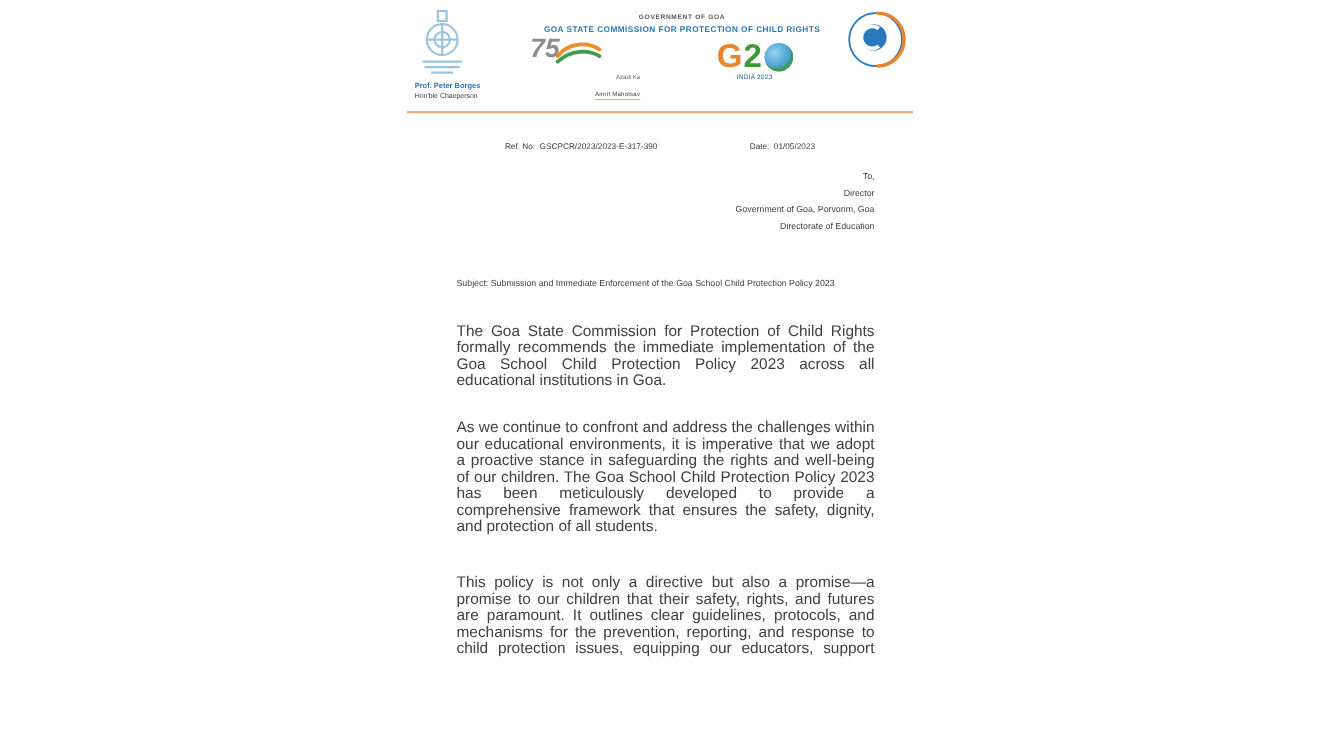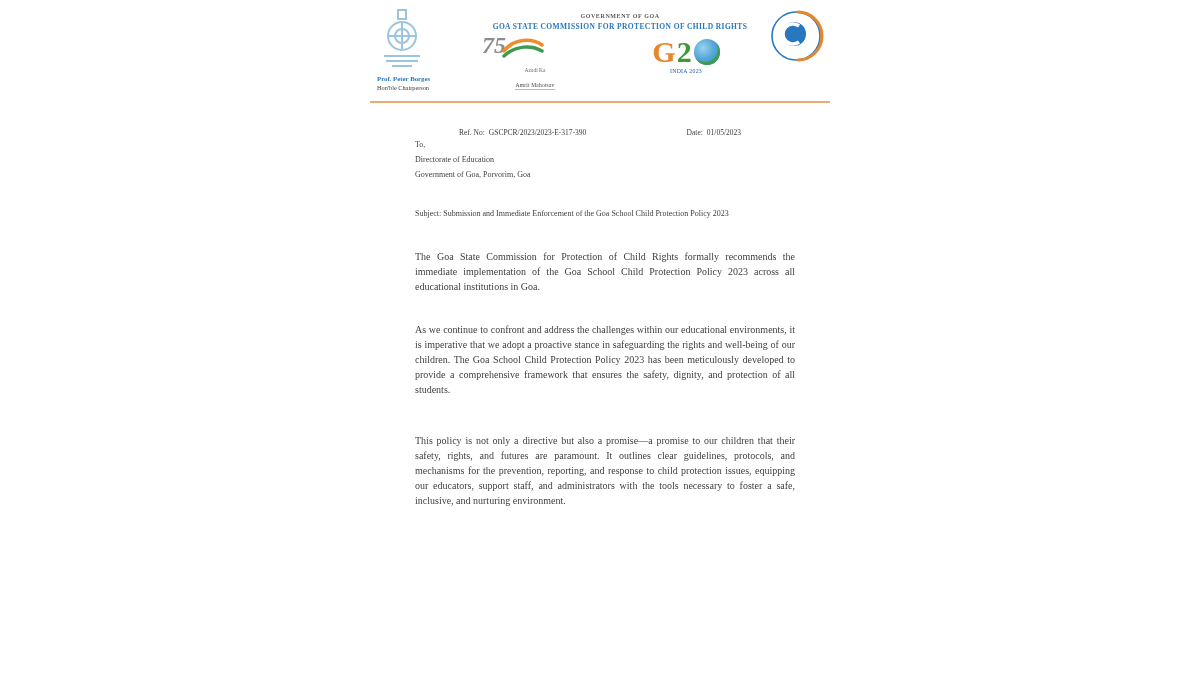--- a/index.html
+++ b/index.html
@@ -1,28 +1,28 @@
 <!DOCTYPE html>
 <html><head>
 <meta charset="utf-8">
 <style>
   html,body{margin:0;padding:0;background:#ffffff;}
   .canvas{position:relative;width:1200px;height:597px;background:#ffffff;overflow:hidden;
-          font-family:Liberation Serif, serif;}
+          font-family:Liberation Sans, sans-serif;}
   .page{position:absolute;left:370px;top:0;width:460px;height:673px;background:#ffffff;}
 
   
   .emblem{position:absolute;left:6px;top:8px;width:52px;height:62px;}
   .head-center{position:absolute;left:95px;right:55px;top:13px;text-align:center;}
   .gov-line{font-size:6px;color:#5a5a5a;letter-spacing:.6px;font-weight:bold;}
   .comm-line{margin-top:3px;font-size:7.5px;font-weight:bold;color:#2878BE;letter-spacing:.4px;}
   .officer{position:absolute;left:7px;top:74px;line-height:9px;}
   .officer-name{font-size:6.8px;font-weight:bold;color:#2878BE;}
   .officer-title{font-size:6.3px;color:#3a3a3a;}
-  .amrit{position:absolute;left:112px;top:34px;width:100px;text-align:center;}
+  .amrit{position:absolute;left:112px;top:34px;width:100px;text-align:right;}
   .amrit-row{display:flex;align-items:flex-start;}
   .amrit-75{font-size:24px;line-height:22px;font-weight:bold;font-style:italic;color:#8d8d8d;}
   .amrit-swoosh{margin-left:-6px;margin-top:2px;}
   .amrit-t1{font-size:5.5px;color:#6b6b6b;margin-top:1px;margin-left:6px;}
   .amrit-t2{font-size:5.5px;color:#444;margin-left:6px;letter-spacing:.2px;border-bottom:1px solid #F0A96E;display:inline-block;padding-bottom:1px;}
   .g20{position:absolute;left:268px;top:38px;width:96px;text-align:center;}
   .g20-row{display:flex;align-items:center;justify-content:center;}
   .g20-g{font-size:30px;line-height:28px;font-weight:bold;color:#E8862D;}
   .g20-2{font-size:30px;line-height:28px;font-weight:bold;color:#3D9B35;margin-left:1px;}
   .g20-globe{width:26px;height:26px;border-radius:50%;margin-left:2px;
@@ -32,24 +32,24 @@
   .seal{position:absolute;right:6px;top:8px;width:56px;height:56px;}
   .rule{position:absolute;left:0;right:0;height:2px;background:#F0A96E;}
   .rule-top{top:101px;}
   .rule-bottom{top:598px;}
 
   
   .content{position:absolute;left:45px;right:35px;top:128px;color:#404040;font-size:8px;}
   .ref-row{display:flex;justify-content:space-between;font-size:7.5px;color:#3c3c3c;}
   .ref-row .date-block{margin-right:54px;}
   .ref-label,.date-label{margin-right:4px;padding-left:44px;}
-  .recipient{margin-top:0;line-height:15px;font-size:8px;}
+  .recipient{margin-top:16px;line-height:15px;font-size:8px;text-align:right;}
   .salutation{margin-top:24px;font-size:8px;}
-  .subject{margin-top:24px;line-height:15px;text-align:justify;font-size:8px;}
-  .para{margin:0;margin-top:28px;line-height:15px;text-align:justify;font-size:10px;}
+  .subject{margin-top:37px;line-height:15px;text-align:justify;font-size:8px;}
+  .para{margin:0;margin-top:28px;line-height:15px;text-align:justify;font-size:14px;}
   .para.p3{margin-top:36px;}
 
   
   .footer-text{position:absolute;left:15px;right:15px;top:604px;text-align:center;
                color:#2B88C8;font-size:6.6px;line-height:11.8px;}
 </style>
 </head>
 <body>
 
 <div class="canvas">
@@ -119,22 +119,23 @@
         <span>
           <span class="ref-label">Ref. No:</span><span>GSCPCR/2023/2023-E-317-390</span>
         </span>
         <span class="date-block">
           <span class="date-label">Date:</span><span>01/05/2023</span>
         </span>
       </div>
 
       <div class="recipient">
         <div>To,</div>
+        <div>Director</div>
+        <div>Government of Goa, Porvorim, Goa</div>
         <div>Directorate of Education</div>
-        <div>Government of Goa, Porvorim, Goa</div>
       </div>
 
 
       <div class="subject">Subject: Submission and Immediate Enforcement of the Goa School Child Protection Policy 2023</div>
 
       <p class="para">The Goa State Commission for Protection of Child Rights formally recommends the immediate implementation of the Goa School Child Protection Policy 2023 across all educational institutions in Goa.</p>
       <p class="para">As we continue to confront and address the challenges within our educational environments, it is imperative that we adopt a proactive stance in safeguarding the rights and well-being of our children. The Goa School Child Protection Policy 2023 has been meticulously developed to provide a comprehensive framework that ensures the safety, dignity, and protection of all students.</p>
       <p class="para p3">This policy is not only a directive but also a promise—a promise to our children that their safety, rights, and futures are paramount. It outlines clear guidelines, protocols, and mechanisms for the prevention, reporting, and response to child protection issues, equipping our educators, support staff, and administrators with the tools necessary to foster a safe, inclusive, and nurturing environment.</p>
     </div>
 

